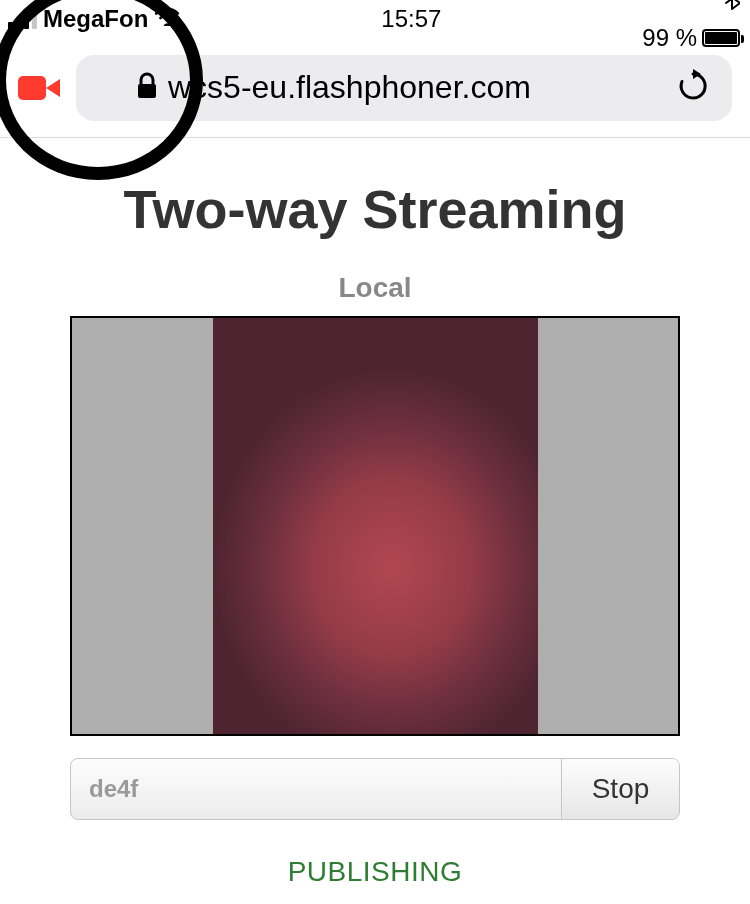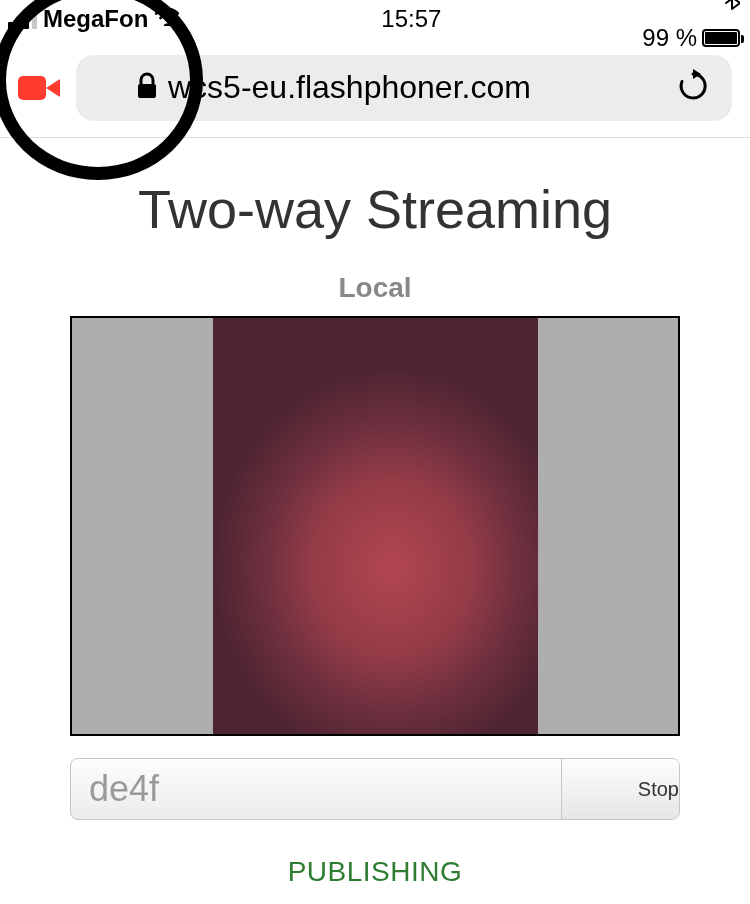--- a/index.html
+++ b/index.html
@@ -31,28 +31,28 @@
     .addr-pill{flex:1;height:66px;background:#ececee;border-radius:18px;display:flex;align-items:center;gap:10px;position:relative;padding:0 60px;}
     .lock-icon{position:relative;left:0;}
     .domain{color:#000;font-size:32px;letter-spacing:0px;}
     .reload{position:absolute;right:22px;}
 
     
     .annot-circle{position:absolute;left:-7px;top:-20px;width:210px;height:200px;border:13px solid #000;border-radius:50%;z-index:50;pointer-events:none;}
 
     
     .content{padding-top:40px;text-align:center;}
-    .title{font-size:54px;font-weight:400;color:#333;letter-spacing:0px;}
+    .title{font-size:54px;font-weight:700;color:#333;letter-spacing:0px;}
     .local-label{margin-top:32px;color:#888;font-size:28px;font-weight:700;}
     .video-frame{margin:12px auto 0 auto;width:610px;height:420px;border:2px solid #000;background:#aeaeae;display:flex;justify-content:center;align-items:stretch;overflow:hidden;}
     .video-inner{width:325px;height:100%;background:radial-gradient(ellipse 55% 48% at 55% 60%, #b24750 0%, #933b47 45%, #6d2f3e 72%, #4e2431 100%);}
 
     .input-row{margin:22px auto 0 auto;width:610px;height:62px;display:flex;border:1px solid #c5c5c5;border-radius:8px;overflow:hidden;background:linear-gradient(#fdfdfd,#ececec);}
-    .stream-input{flex:1;border:none;background:transparent;font-size:36px;color:#9a9a9a;padding-left:18px;outline:none;}
-    .stop-btn{width:118px;border:none;border-left:1px solid #c5c5c5;background:linear-gradient(#fdfdfd,#e6e6e6);font-size:20px;color:#333;cursor:pointer;text-align:right;}
+    .stream-input{flex:1;border:none;background:transparent;font-size:24px;color:#9a9a9a;padding-left:18px;outline:none;font-weight:bold;}
+    .stop-btn{width:118px;border:none;border-left:1px solid #c5c5c5;background:linear-gradient(#fdfdfd,#e6e6e6);font-size:28px;color:#333;cursor:pointer;}
 
     .status-text{margin-top:36px;font-size:28px;color:#2e7d32;letter-spacing:0.5px;}
   </style>
 </head>
 <body>
 
 <div class="annot-circle"></div>
 
 <div class="status-bar">
   <div class="status-left">

